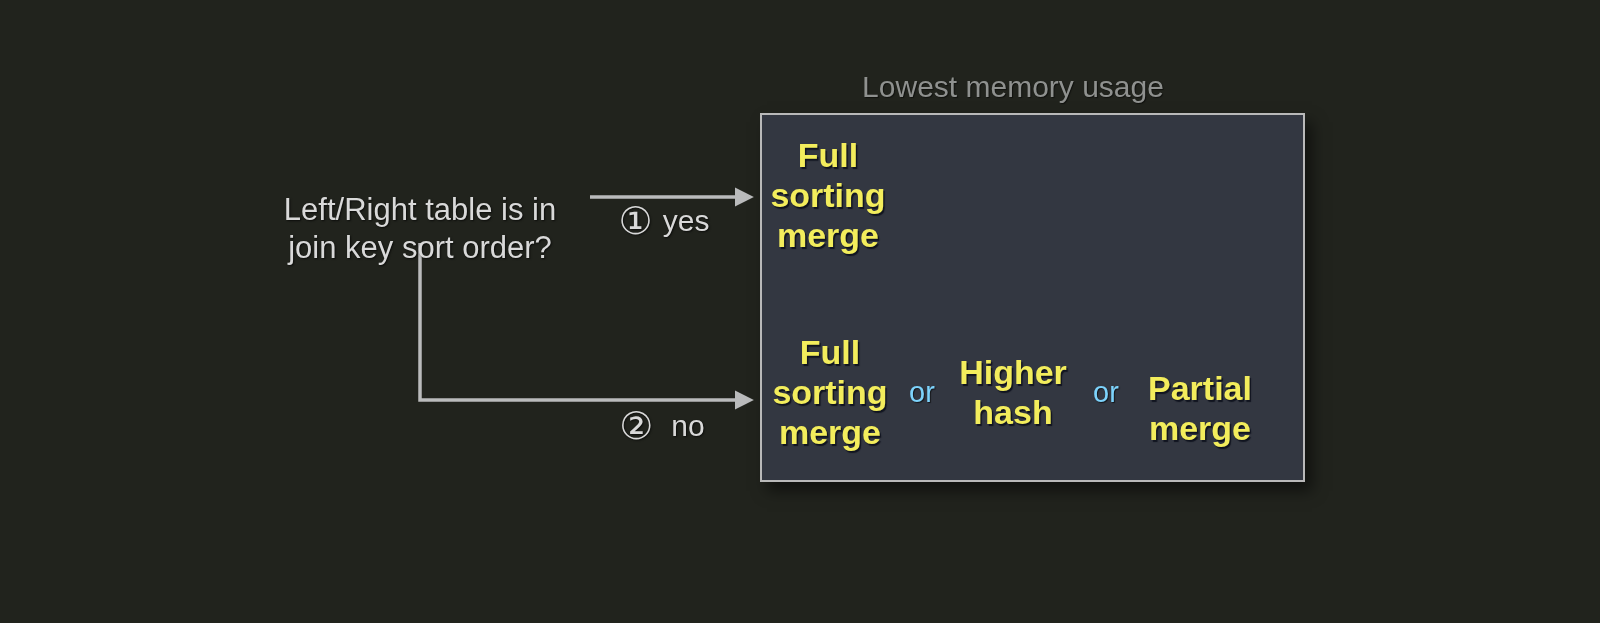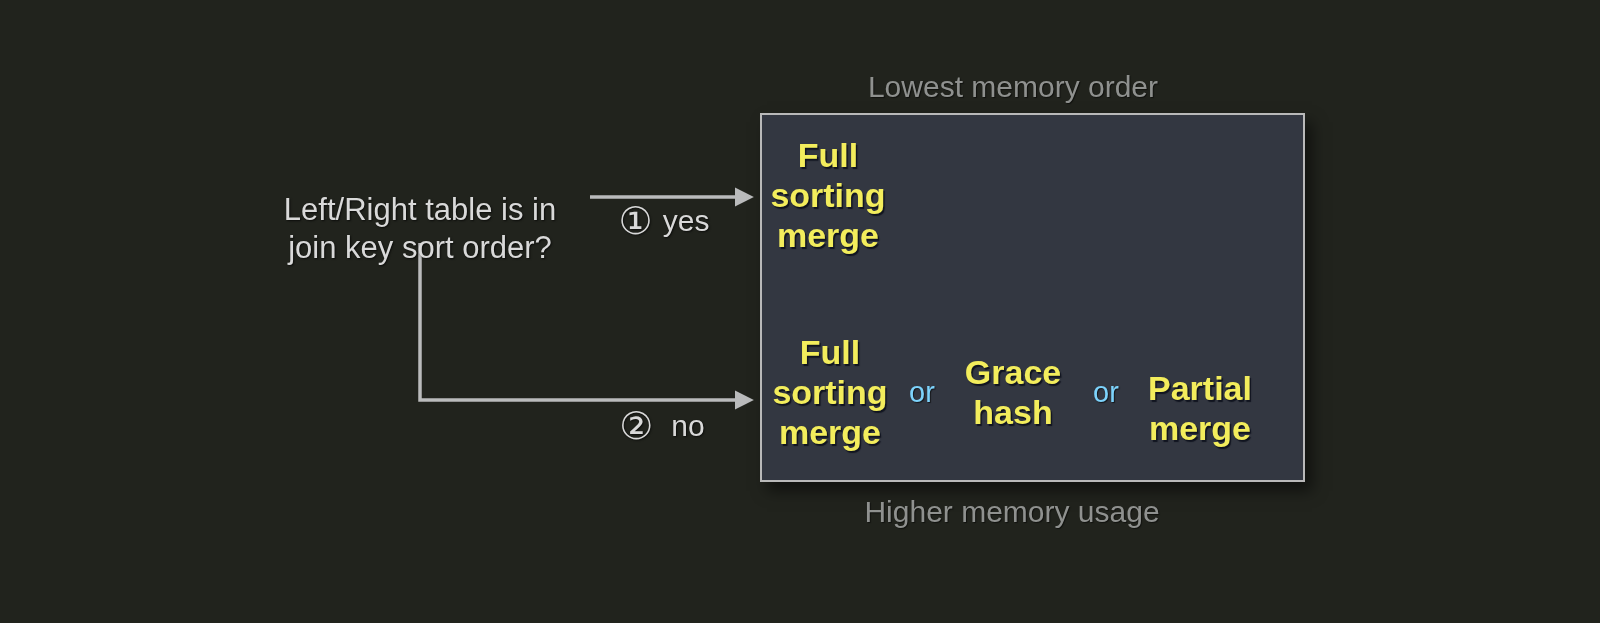--- a/index.html
+++ b/index.html
@@ -100,37 +100,36 @@
   <div class="branch-label" style="left:664px; top:221px; gap:10px;">
     <span class="marker">①</span>
     <span>yes</span>
   </div>
 
   <div class="branch-label" style="left:662px; top:426px; gap:18px;">
     <span class="marker">②</span>
     <span>no</span>
   </div>
 
-  <div class="center mem-label" style="left:1013px; top:87px;">Lowest memory order</div>
+  <div class="center mem-label" style="left:1013px; top:87px;">Lowest memory usage</div>
 
   <div class="box"></div>
 
-  <div class="center mem-label" style="left:1012px; top:512px;">Higher memory usage</div>
 
   <div class="center algo" style="left:828px; top:195px;">Full
 sorting
 merge</div>
 
   <div class="center algo" style="left:830px; top:392px;">Full
 sorting
 merge</div>
 
   <div class="center or" style="left:922px; top:392px;">or</div>
 
-  <div class="center algo" style="left:1013px; top:392px;">Grace
+  <div class="center algo" style="left:1013px; top:392px;">Higher
 hash</div>
 
   <div class="center or" style="left:1106px; top:392px;">or</div>
 
   <div class="center algo" style="left:1200px; top:408px;">Partial
 merge</div>
 
 </div>
 
 </body></html>

